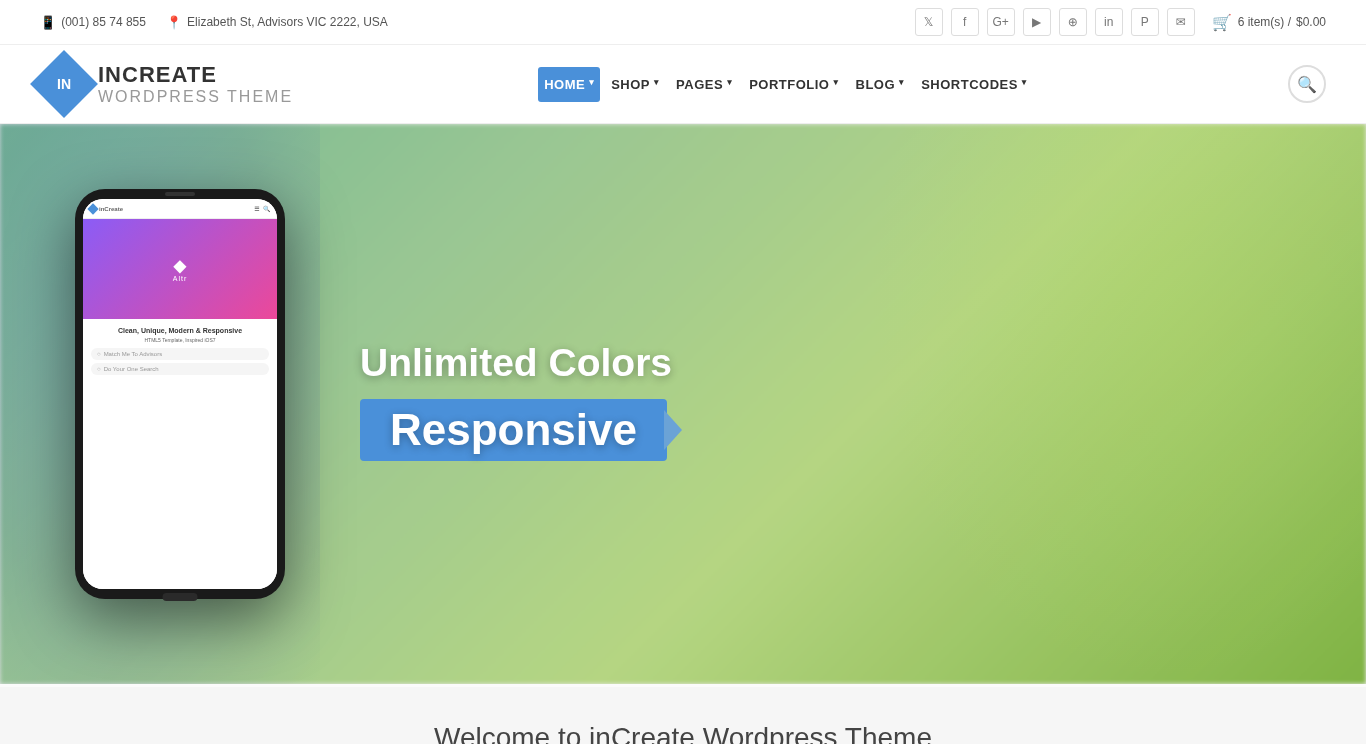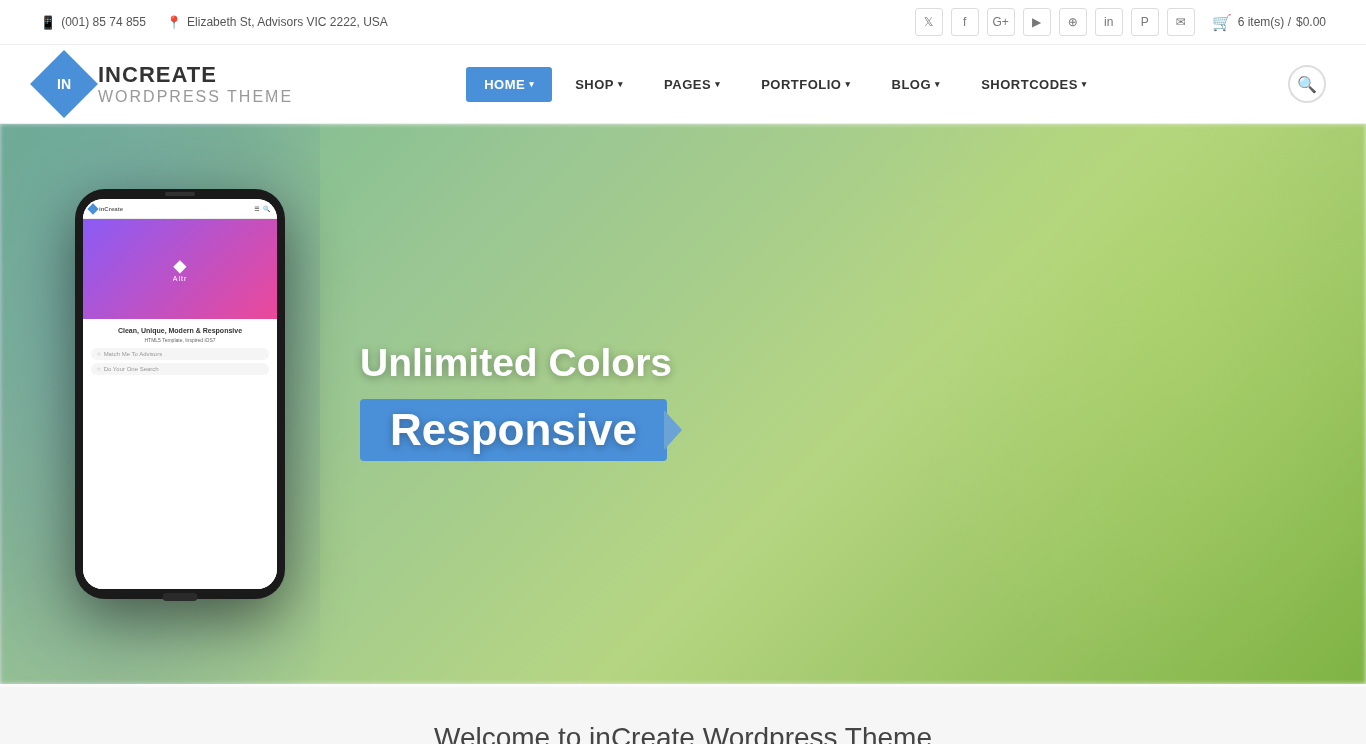--- a/index.html
+++ b/index.html
@@ -43,22 +43,22 @@
     .logo-diamond-text {
       transform: rotate(-45deg); color: #fff; font-weight: bold; font-size: 14px;
     }
     .logo-text { display: flex; flex-direction: column; }
     .logo-name { font-size: 22px; font-weight: bold; color: #333; letter-spacing: 1px; }
     .logo-sub { font-size: 16px; color: #999; letter-spacing: 2px; }
 
     
     nav { display: flex; align-items: center; gap: 5px; }
     .nav-item {
-      padding: 10px 18px; font-size: 13px; font-weight: 600; color: #333;
-      cursor: pointer; display: flex; align-items: center; gap: 4px;
+      padding: 10px 6px; font-size: 13px; font-weight: 600; color: #333;
+      cursor: pointer; display: flex; align-items: flex-start; gap: 4px;
       border-radius: 3px; text-transform: uppercase; letter-spacing: 0.5px;
     }
     .nav-item.active { background: #4a90d9; color: #fff; }
     .nav-arrow { font-size: 9px; }
     .search-icon-btn {
       width: 38px; height: 38px; border: 2px solid #ddd; border-radius: 50%;
       display: flex; align-items: center; justify-content: center;
       cursor: pointer; color: #999; font-size: 16px; margin-left: 10px;
     }
 

